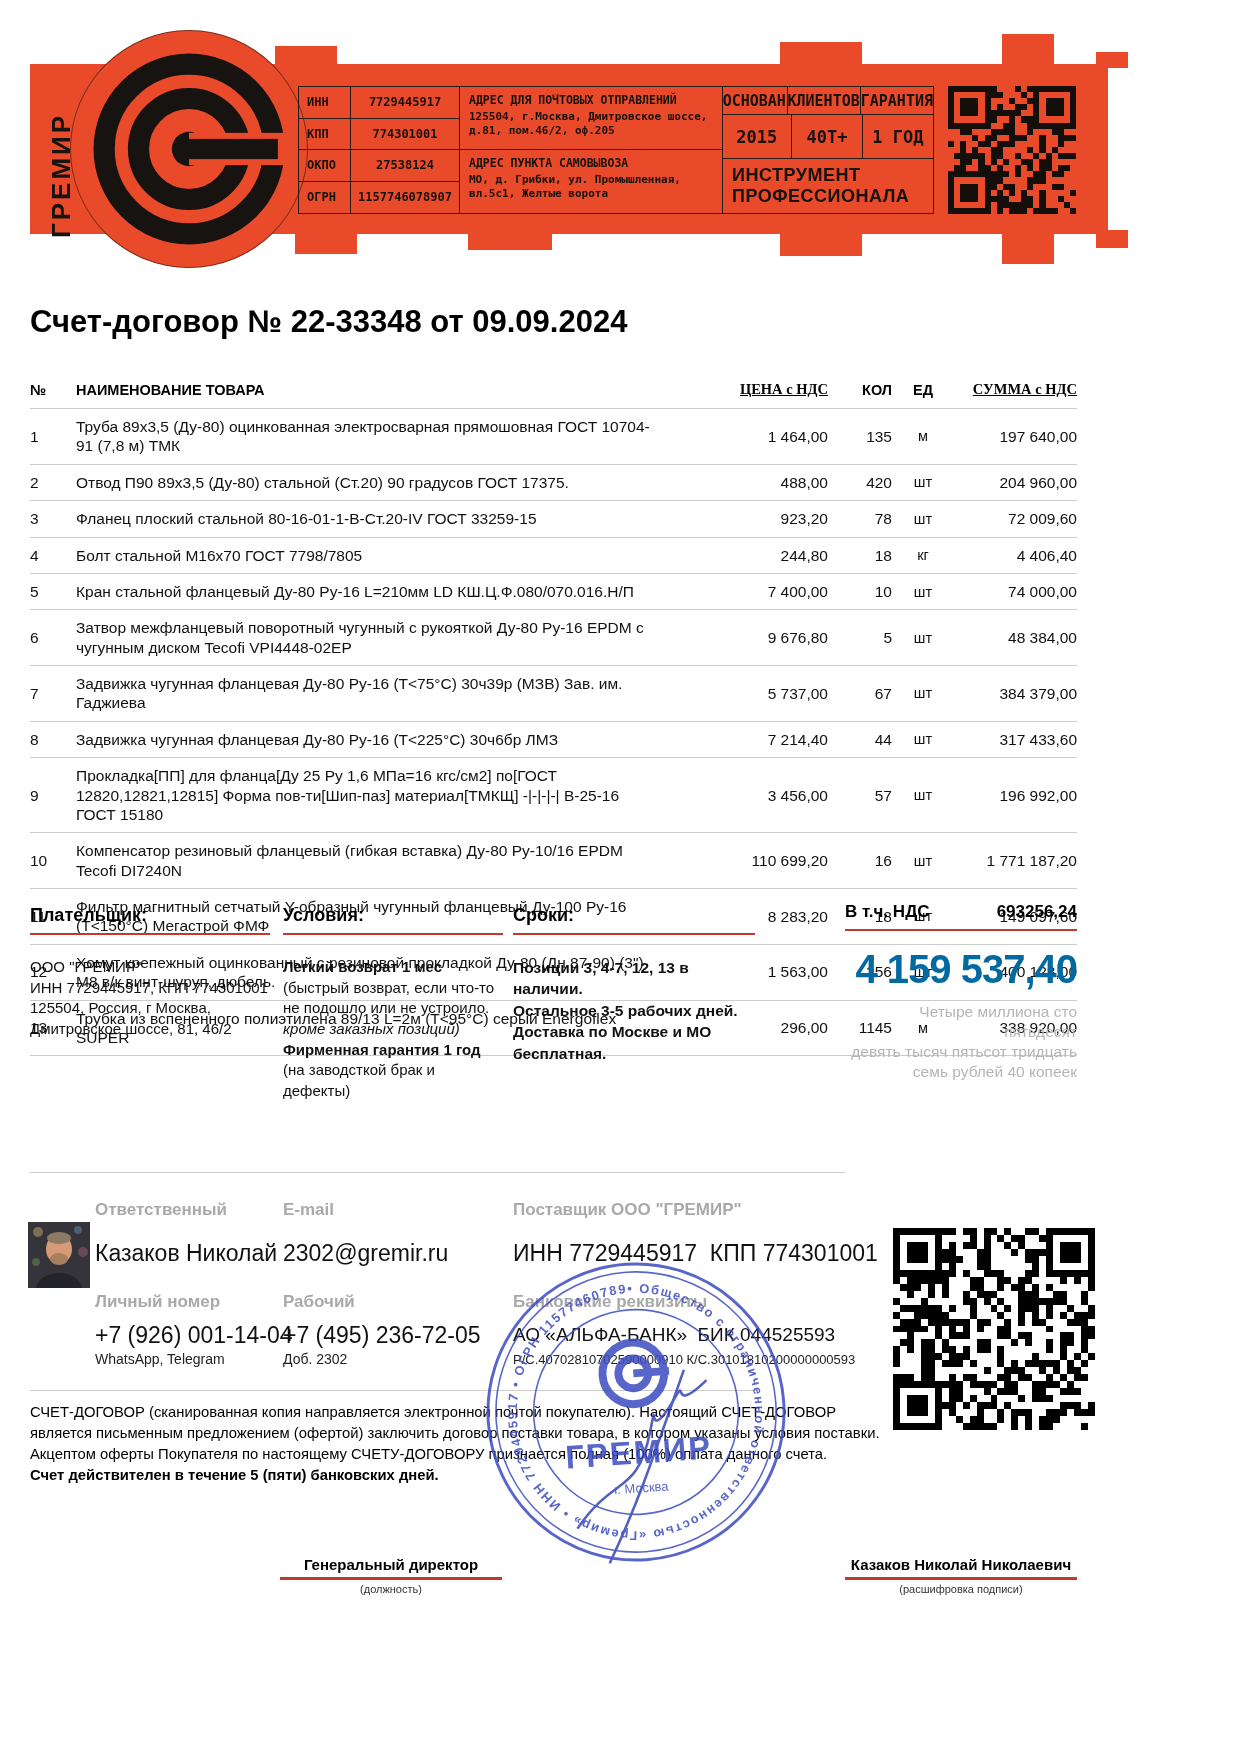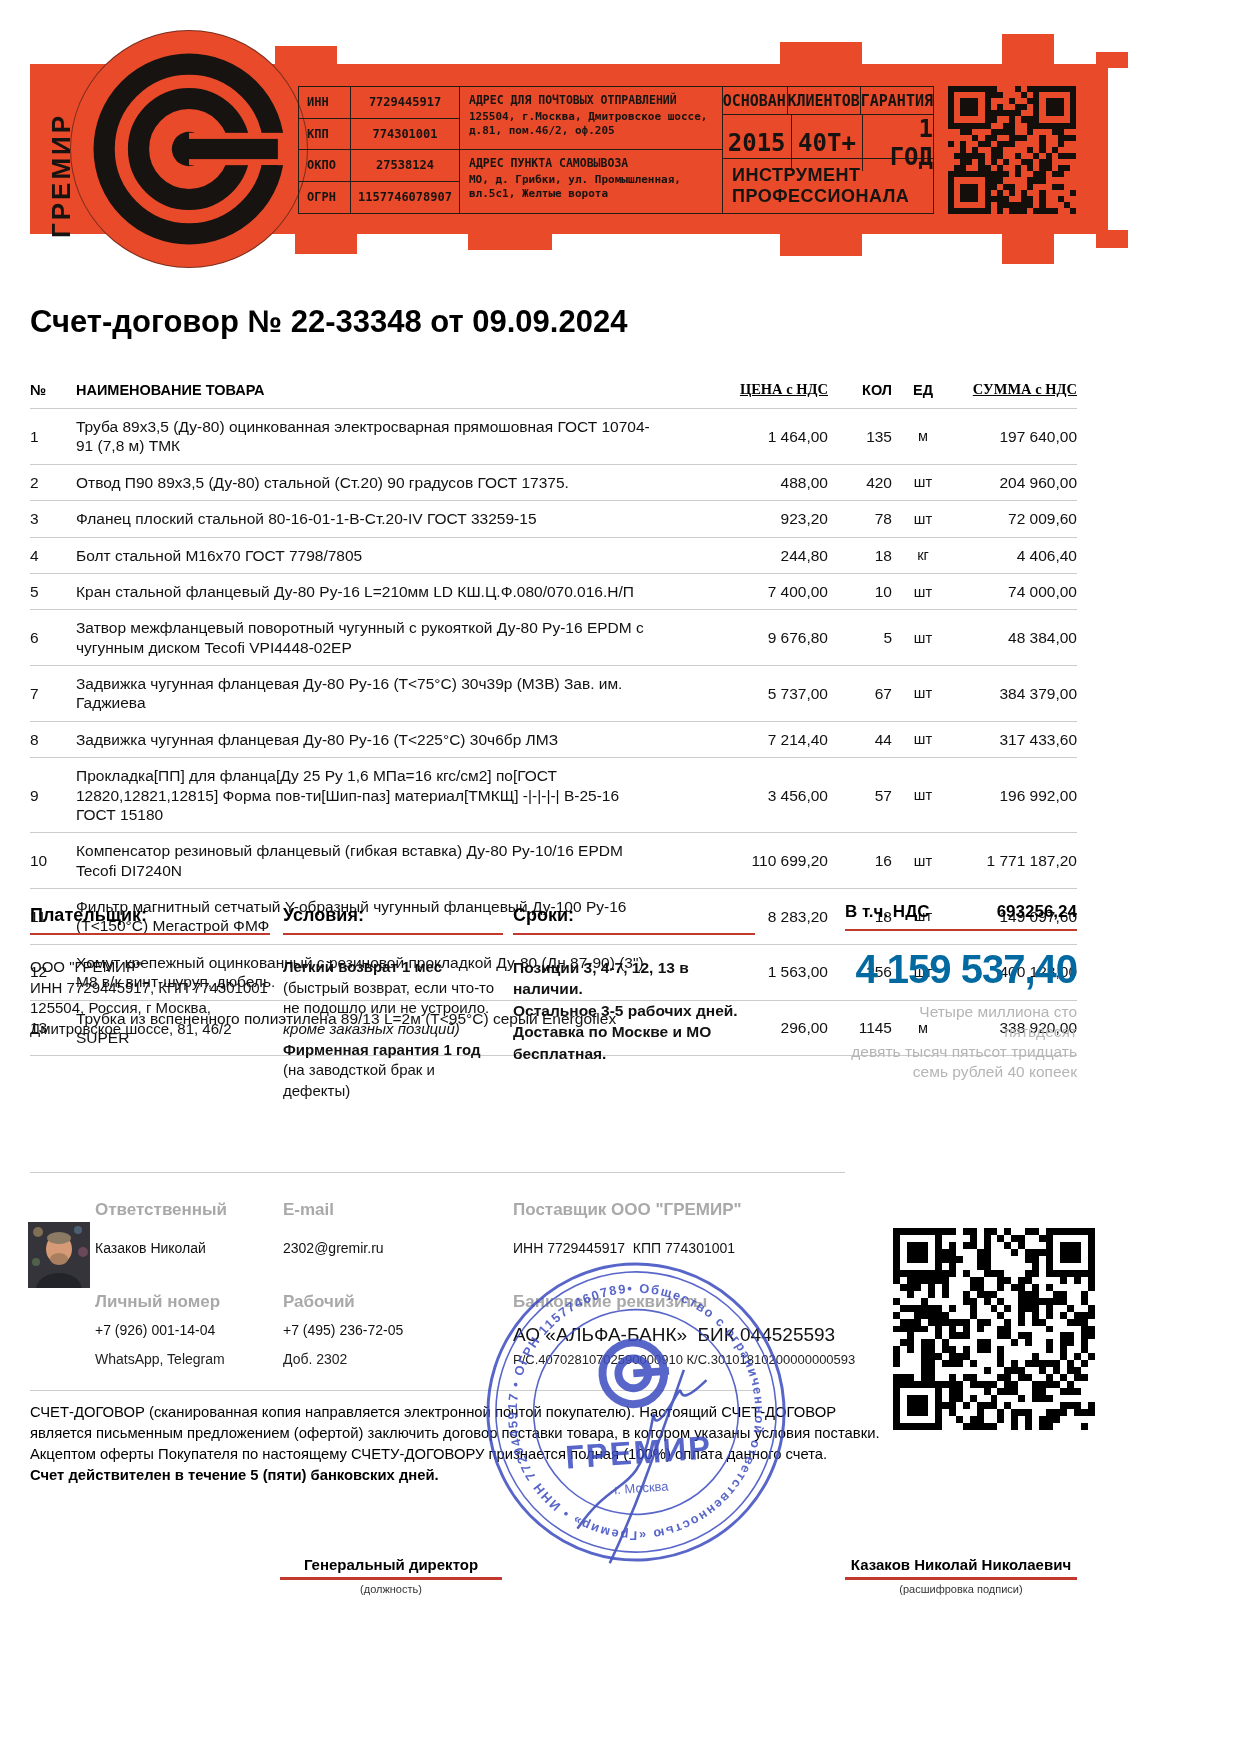--- a/index.html
+++ b/index.html
@@ -39,21 +39,21 @@
   .b-addr-cell:first-child{border-bottom:1px solid #241c15;}
   .b-addr-label{font-family:"DejaVu Sans Mono",monospace;font-weight:bold;font-size:11.5px;color:var(--ink);}
   .b-addr-value{font-family:"DejaVu Sans Mono",monospace;font-weight:bold;font-size:11px;line-height:1.3;margin-top:3px;color:var(--ink);}
   .b-stats{position:absolute;left:722px;top:86px;width:212px;height:128px;border:1px solid #241c15;
            border-left:none;box-sizing:border-box;display:grid;grid-template-rows:28px 44px 1fr;}
   .b-stats-row{display:grid;grid-template-columns:1fr 1fr 1fr;border-bottom:1px solid #241c15;}
   .b-stats-row div{display:flex;align-items:center;justify-content:center;border-right:1px solid #241c15;
                    font-family:"DejaVu Sans Mono",monospace;font-weight:bold;color:var(--ink);}
   .b-stats-row div:last-child{border-right:none;}
   .b-stat-label{font-size:15px;}
-  .b-stat-value{font-size:24px;text-align:right;}
+  .b-stat-value{font-size:17px;text-align:right;}
   .b-slogan{display:flex;flex-direction:column;justify-content:center;padding-left:10px;
             font-weight:bold;font-size:18px;line-height:1.18;color:var(--ink);letter-spacing:.5px;}
   .b-qr{position:absolute;left:948px;top:86px;width:128px;height:128px;}
 
   
   .doc-title{position:absolute;left:30px;top:304px;font-size:31px;font-weight:bold;color:#000;}
 
   
   .items-wrap{position:absolute;left:30px;top:372px;width:1047px;}
   table.items{width:100%;border-collapse:collapse;}
@@ -83,21 +83,21 @@
   .totals{position:absolute;left:845px;top:902px;width:232px;}
   .vat-row{display:flex;justify-content:space-between;font-weight:bold;font-size:17px;color:#000;}
   .grand{margin-top:16px;text-align:right;font-size:40px;font-weight:bold;letter-spacing:-1px;color:#0369a1;}
   .grand-words{margin-top:10px;text-align:right;font-size:15.5px;font-weight:normal;color:var(--ltgray);line-height:1.3;}
 
   .hr1{position:absolute;left:30px;top:1172px;width:815px;height:1px;background:var(--line);}
   .hr2{position:absolute;left:30px;top:1390px;width:730px;height:1px;background:var(--line);}
 
   
   .glabel{position:absolute;font-size:17px;font-weight:bold;color:var(--gray);}
-  .gvalue{position:absolute;font-size:14px;color:#111;}
+  .gvalue{position:absolute;font-size:23px;color:#111;}
   .gsmall{position:absolute;font-size:14px;color:#222;}
   .avatar{position:absolute;left:28px;top:1222px;width:62px;height:66px;overflow:hidden;}
   .pay-qr{position:absolute;left:893px;top:1228px;width:202px;height:202px;}
   .qr-label{position:absolute;left:893px;top:1237px;width:202px;text-align:center;
             font-size:17px;font-weight:bold;color:var(--gray);}
 
   
   .legal{position:absolute;left:30px;top:1402px;width:850px;font-size:14.8px;line-height:1.42;color:#000;}
 
   

